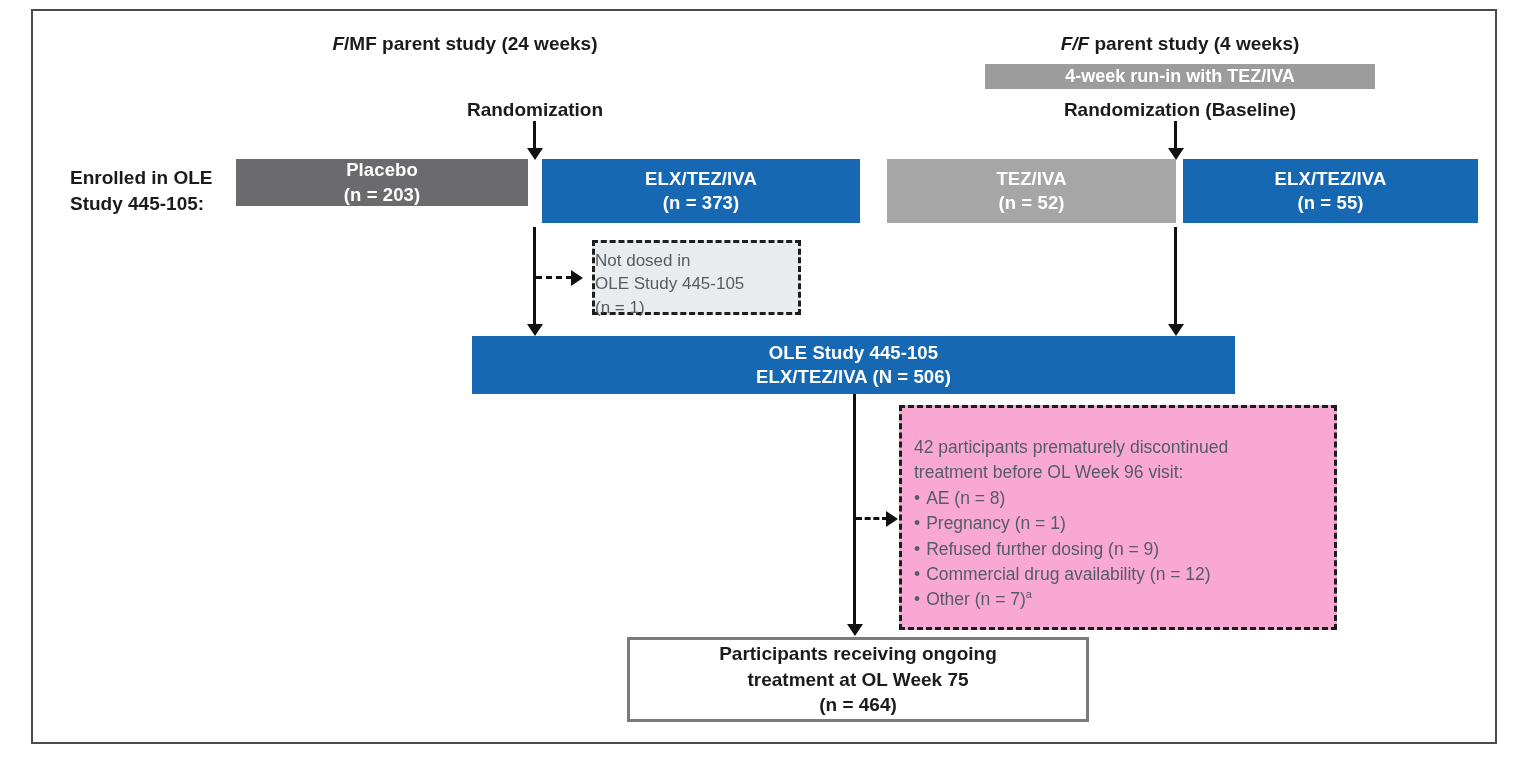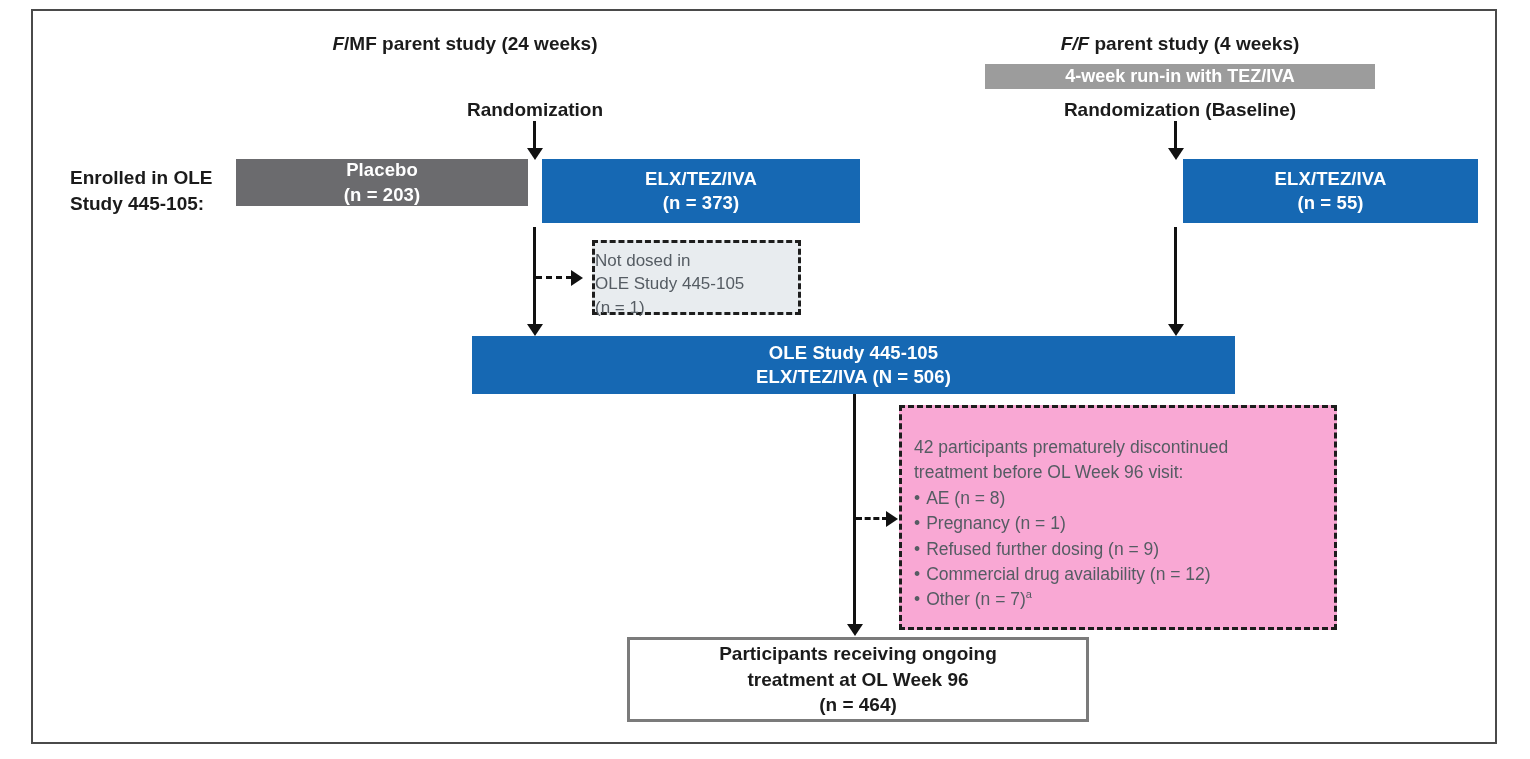--- a/index.html
+++ b/index.html
@@ -112,20 +112,24 @@
   <div class="abs bar gray-dark" style="left:236px;top:159px;width:292px;height:47px;">
     <div class="l1">Placebo</div>
     <div class="l2">(n = 203)</div>
   </div>
 
   <div class="abs bar blue" style="left:542px;top:159px;width:318px;height:64px;">
     <div class="l1">ELX/TEZ/IVA</div>
     <div class="l2">(n = 373)</div>
   </div>
 
+  <div class="abs bar gray-mid" style="left:887px;top:159px;width:289px;height:64px;">
+    <div class="l1">TEZ/IVA</div>
+    <div class="l2">(n = 52)</div>
+  </div>
 
   <div class="abs bar blue" style="left:1183px;top:159px;width:295px;height:64px;">
     <div class="l1">ELX/TEZ/IVA</div>
     <div class="l2">(n = 55)</div>
   </div>
 
   <div class="abs vline" style="left:533px;top:227px;height:100px;"></div>
   <div class="abs arrow-down" style="left:527px;top:324px;"></div>
 
   <div class="abs dash-h" style="left:536px;top:276px;width:36px;"></div>
@@ -158,16 +162,16 @@
       <li><span>AE (n = 8)</span><sup></sup></li>
       <li><span>Pregnancy (n = 1)</span><sup></sup></li>
       <li><span>Refused further dosing (n = 9)</span><sup></sup></li>
       <li><span>Commercial drug availability (n = 12)</span><sup></sup></li>
       <li><span>Other (n = 7)</span><sup>a</sup></li>
     </ul>
   </div>
 
   <div class="abs outline-box" style="left:627px;top:637px;width:462px;height:85px;">
     <div>Participants receiving ongoing</div>
-    <div>treatment at OL Week 96</div>
+    <div>treatment at OL Week 75</div>
     <div>(n = 464)</div>
   </div>
 </div>
 
 </body></html>

